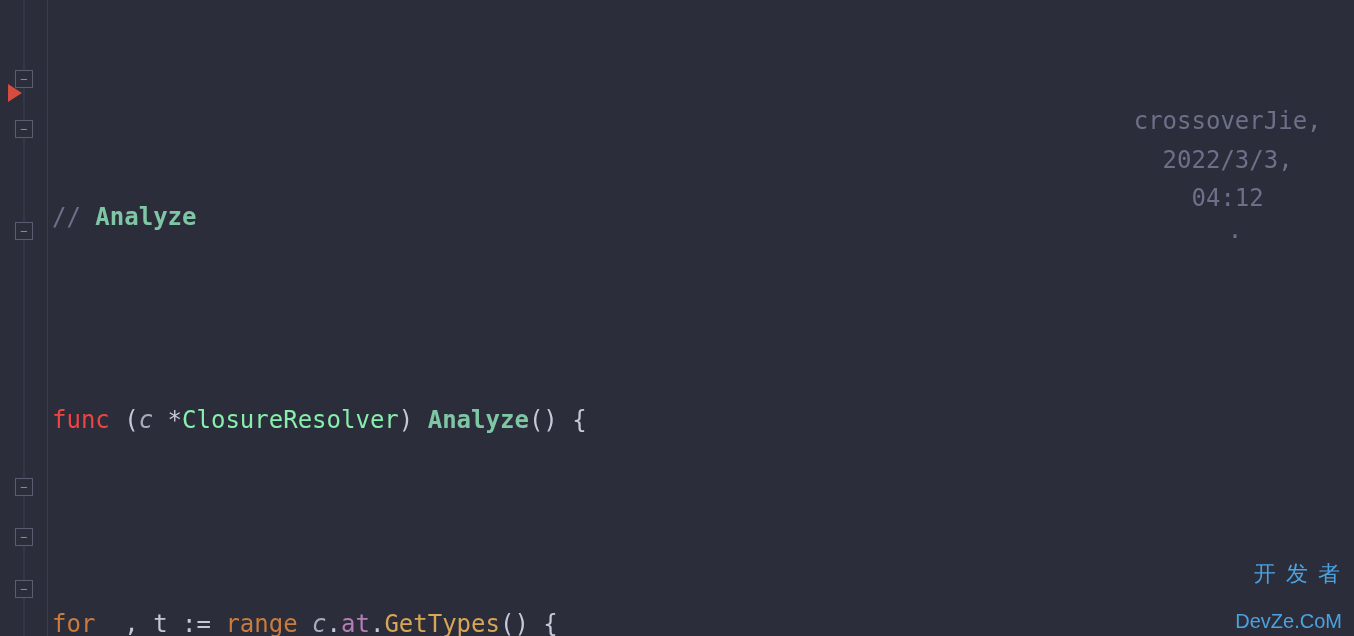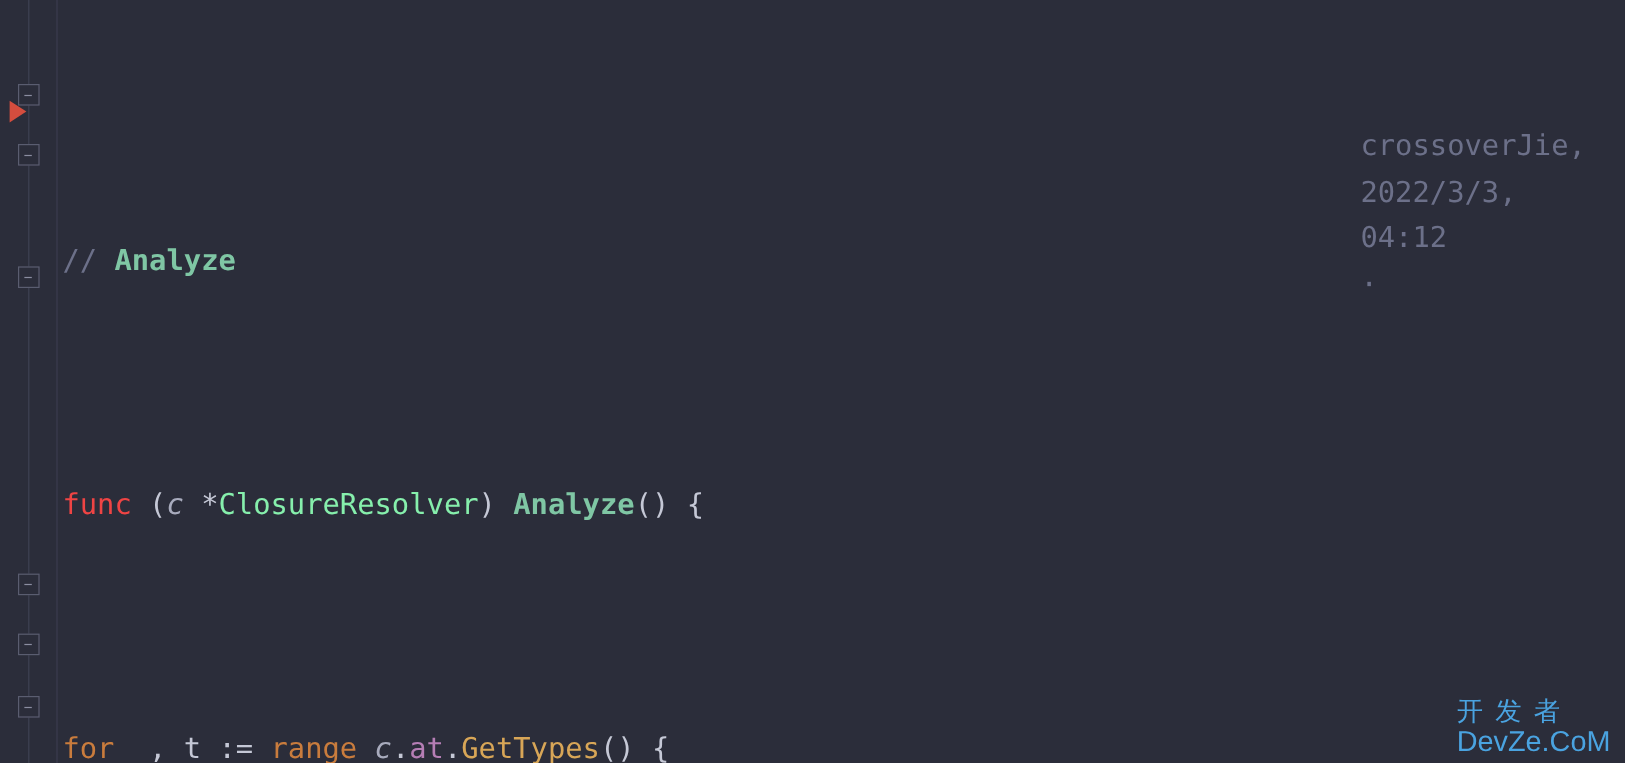--- a/index.html
+++ b/index.html
@@ -57,20 +57,21 @@
     height: 0;
     border-top: 9px solid transparent;
     border-bottom: 9px solid transparent;
     border-left: 14px solid #d44d3e;
   }
   .code-area {
     flex: 1;
     padding-left: 4px;
     position: relative;
     white-space: pre;
+    text-align: center;
   }
   .line {
     height: 50px;
     display: flex;
     align-items: center;
     white-space: pre;
   }
   .c-comment { color: #6c7089; }
   .c-keyword { color: #ef4444; }
   .c-keyword-ctrl { color: #c97c3d; }
@@ -88,26 +89,26 @@
     right: 18px;
     font-style: normal;
   }
   .watermark {
     position: absolute;
     right: 12px;
     bottom: 4px;
     color: #4aa3e0;
     font-family: sans-serif;
     font-size: 22px;
-    text-align: left;
+    text-align: right;
     line-height: 1.1;
     pointer-events: none;
     letter-spacing: 2px;
   }
-  .watermark .sub { letter-spacing: 0; font-size: 24px; }
+  .watermark .sub { letter-spacing: 0; font-size: 20px; margin-top: 24px; }
 </style>
 </head>
 <body>
 
 <div class="editor">
   <div class="gutter">
     <div class="fold-line"></div>
     <div class="fold-marker" style="top:70px">−</div>
     <div class="bp-marker" style="top:84px"></div>
     <div class="fold-marker" style="top:120px">−</div>

